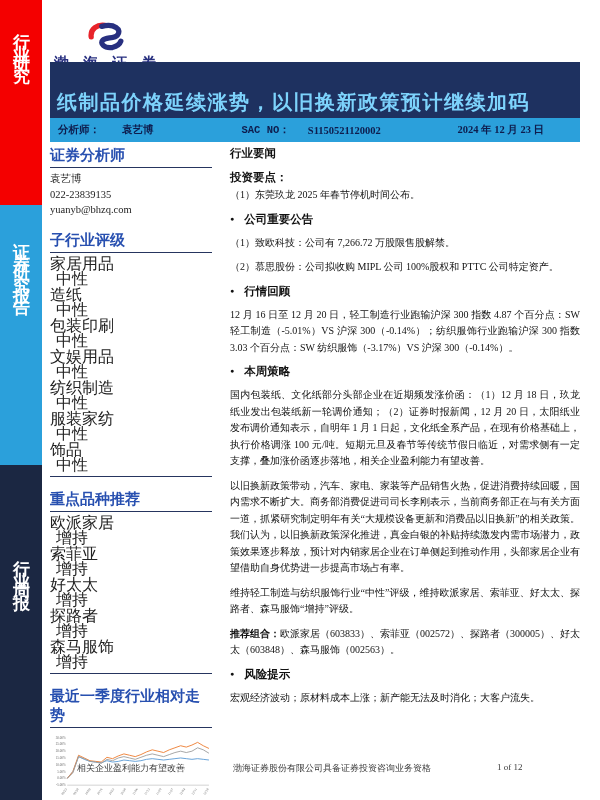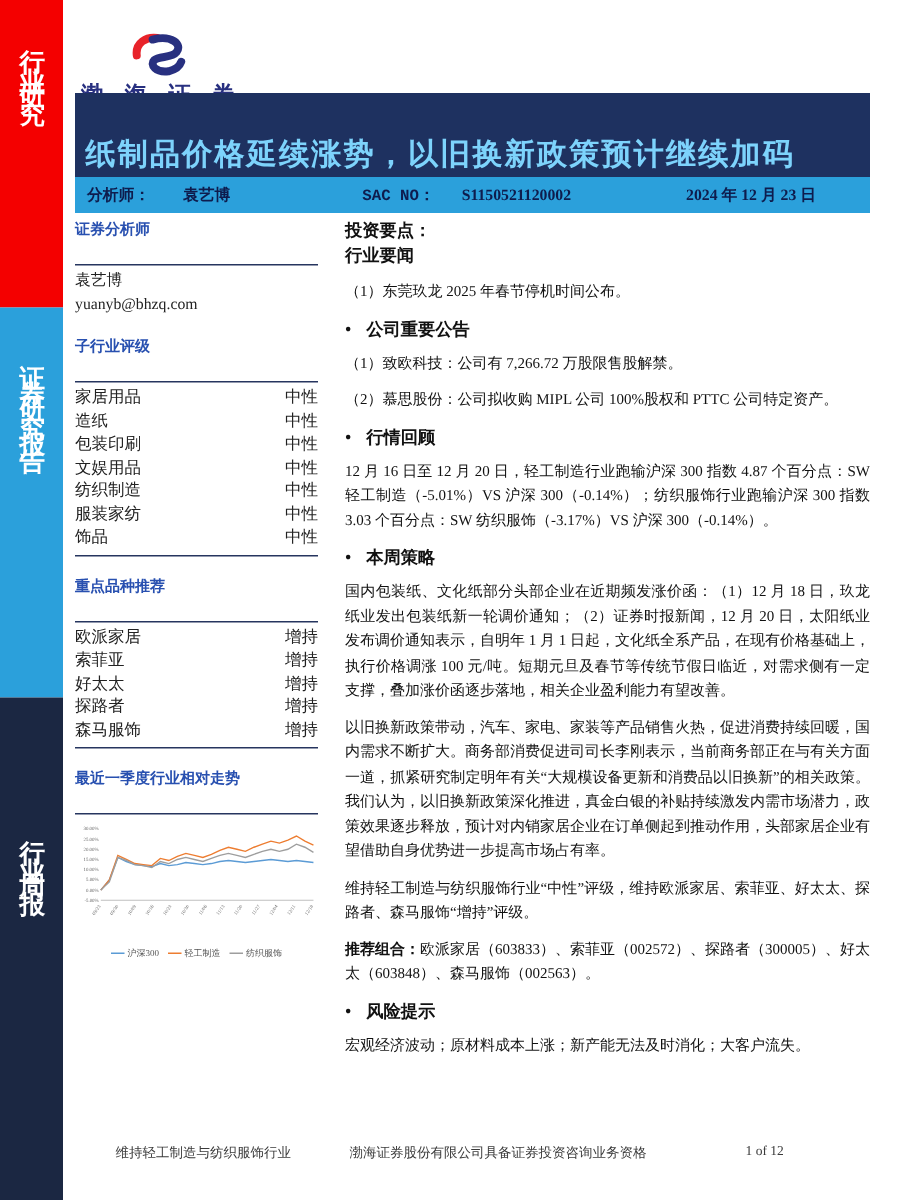--- a/index.html
+++ b/index.html
@@ -34,25 +34,25 @@
     display:flex;align-items:center;font-size:10.5px;font-weight:bold;color:#0e1c4d;}
   .ab-label{margin-left:8px;}
   .ab-name{margin-left:22px;}
   .ab-sac-label{margin-left:88px;font-family:Liberation Mono, monospace;}
   .ab-sac-no{margin-left:18px;}
   .ab-date{margin-left:auto;margin-right:36px;}
 
   
   .left-col{position:absolute;left:50px;top:146px;width:162px;}
   .lsec{margin-bottom:13px;}
-  .lsec h3{margin:0 0 3px 0;font-size:10px;font-weight:bold;color:#2850b0;
-    border-bottom:1.2px solid #26355f;padding-bottom:16px;}
+  .lsec h3{margin:0 0 3px 0;font-size:15px;font-weight:bold;color:#2850b0;
+    border-bottom:1.2px solid #26355f;padding-bottom:2px;}
   .lrowtxt{font-size:10.5px;color:#222;line-height:15.5px;}
   .ltable{border-bottom:1.2px solid #26355f;padding-bottom:3px;}
-  .lrow{display:flex;justify-content:space-between;font-size:11px;color:#222;line-height:15.5px;}
+  .lrow{display:flex;justify-content:space-between;font-size:16px;color:#222;line-height:15.5px;flex-direction:column;}
   .lrow .rt{width:38px;text-align:right;}
   .chart-box{margin-top:4px;}
   .ytick,.xtick{font-size:3.2px;fill:#666;}
   .ytick{text-anchor:end;}
   .xtick{text-anchor:end;}
   .legend{display:flex;justify-content:center;gap:6px;margin-top:1px;}
   .legend .li{display:flex;align-items:center;font-size:6px;color:#555;gap:2px;}
   .legend .sw{display:inline-block;width:9px;height:0;border-top:1.5px solid;}
 
   
@@ -111,20 +111,21 @@
     <span class="ab-name">袁艺博</span>
     <span class="ab-sac-label">SAC NO：</span>
     <span class="ab-sac-no">S1150521120002</span>
     <span class="ab-date">2024 年 12 月 23 日</span>
   </div>
 
   <div class="left-col">
     <div class="lsec">
       <h3>证券分析师</h3>
       <div class="lrowtxt">袁艺博</div>
+      <div class="lrowtxt">022-23839135</div>
       <div class="lrowtxt">yuanyb@bhzq.com</div>
     </div>
 
     <div class="lsec">
       <h3>子行业评级</h3>
       <div class="ltable" id="ratings-table">
           <div class="lrow">
             <span>家居用品</span>
             <span class="rt">中性</span>
           </div>
@@ -223,36 +224,36 @@
             <span class="li">
               <span class="sw" style="border-top-color: rgb(158, 158, 158);"></span>
               <span>纺织服饰</span>
             </span>
           </div>
       </div>
     </div>
   </div>
 
   <div class="main-col" id="main-blocks">
+      <div class="blk sub">行业要闻</div>
       <div class="blk lead">投资要点：</div>
-      <div class="blk sub">行业要闻</div>
       <div class="blk para">（1）东莞玖龙 2025 年春节停机时间公布。</div>
       <div class="blk bullet"><span class="dot">●</span>公司重要公告</div>
       <div class="blk para">（1）致欧科技：公司有 7,266.72 万股限售股解禁。</div>
       <div class="blk para">（2）慕思股份：公司拟收购 MIPL 公司 100%股权和 PTTC 公司特定资产。</div>
       <div class="blk bullet"><span class="dot">●</span>行情回顾</div>
       <div class="blk para">12 月 16 日至 12 月 20 日，轻工制造行业跑输沪深 300 指数 4.87 个百分点：SW 轻工制造（-5.01%）VS 沪深 300（-0.14%）；纺织服饰行业跑输沪深 300 指数 3.03 个百分点：SW 纺织服饰（-3.17%）VS 沪深 300（-0.14%）。</div>
       <div class="blk bullet"><span class="dot">●</span>本周策略</div>
       <div class="blk para">国内包装纸、文化纸部分头部企业在近期频发涨价函：（1）12 月 18 日，玖龙纸业发出包装纸新一轮调价通知；（2）证券时报新闻，12 月 20 日，太阳纸业发布调价通知表示，自明年 1 月 1 日起，文化纸全系产品，在现有价格基础上，执行价格调涨 100 元/吨。短期元旦及春节等传统节假日临近，对需求侧有一定支撑，叠加涨价函逐步落地，相关企业盈利能力有望改善。</div>
       <div class="blk para">以旧换新政策带动，汽车、家电、家装等产品销售火热，促进消费持续回暖，国内需求不断扩大。商务部消费促进司司长李刚表示，当前商务部正在与有关方面一道，抓紧研究制定明年有关“大规模设备更新和消费品以旧换新”的相关政策。我们认为，以旧换新政策深化推进，真金白银的补贴持续激发内需市场潜力，政策效果逐步释放，预计对内销家居企业在订单侧起到推动作用，头部家居企业有望借助自身优势进一步提高市场占有率。</div>
       <div class="blk para">维持轻工制造与纺织服饰行业“中性”评级，维持欧派家居、索菲亚、好太太、探路者、森马服饰“增持”评级。</div>
       <div class="blk labeled"><b>推荐组合：</b>欧派家居（603833）、索菲亚（002572）、探路者（300005）、好太太（603848）、森马服饰（002563）。</div>
       <div class="blk bullet"><span class="dot">●</span>风险提示</div>
       <div class="blk para">宏观经济波动；原材料成本上涨；新产能无法及时消化；大客户流失。</div>
     </div>
 
   <div class="footer">
-    <span class="ft1">维持轻工制造与纺织服饰行业</span>
+    <span class="ft1">相关企业盈利能力有望改善</span>
     <span class="ft2">渤海证券股份有限公司具备证券投资咨询业务资格</span>
     <span class="ft3">1 of 12</span>
   </div>
 
 </div>
 
 </body></html>

